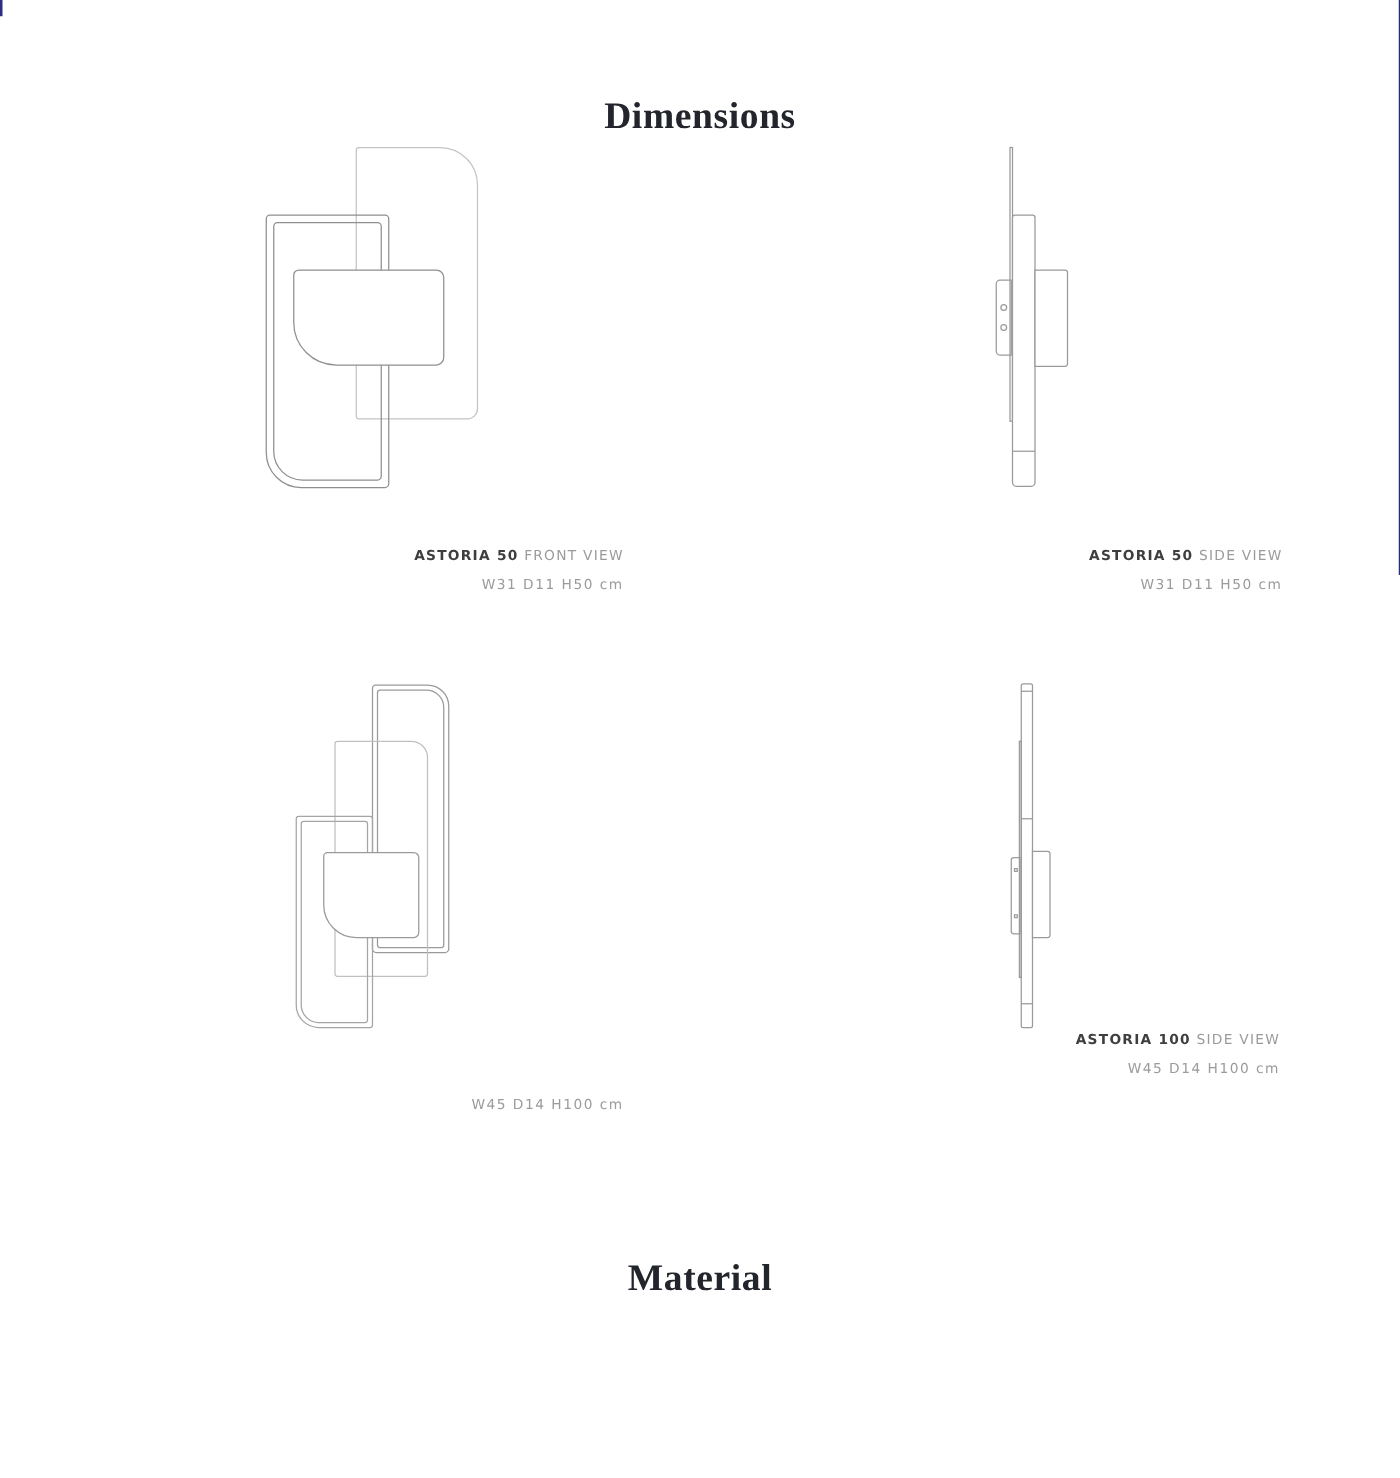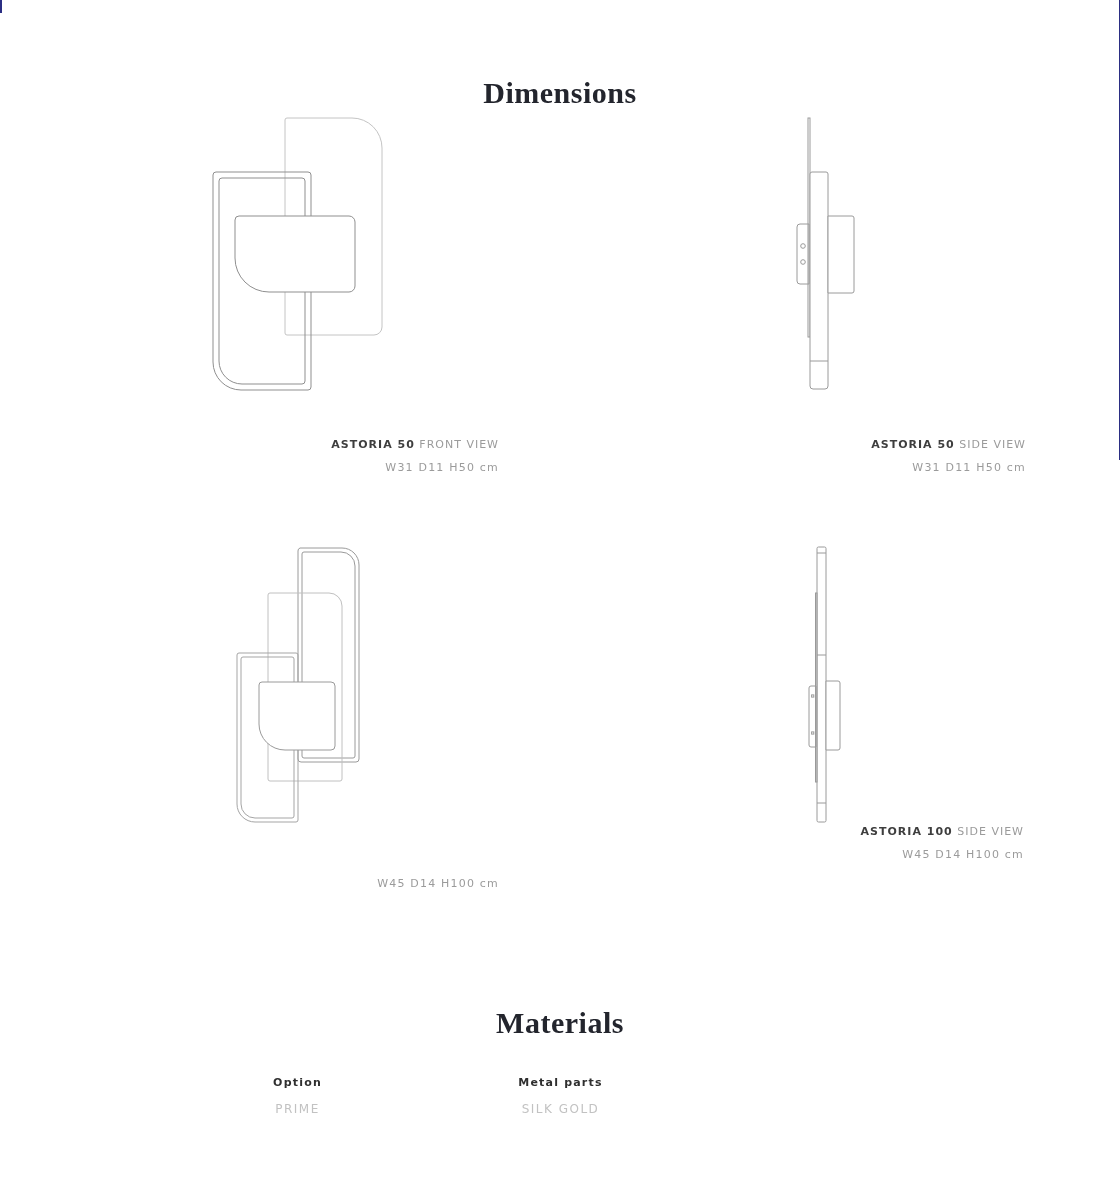--- a/index.html
+++ b/index.html
@@ -110,26 +110,18 @@
   </div>
 
   <div class="label-block" style="left:624px;top:825px;width:400px;">
     <div class="label-name">
       <b>ASTORIA 100</b>
       <span>SIDE VIEW</span>
     </div>
     <div class="label-dims">W45 D14 H100 cm</div>
   </div>
 
-  <h1 class="section-title" style="top:986px;">Materials</h1>
+  <h1 class="section-title" style="top:986px;">Material</h1>
 
-  <div class="mat-col" style="left:166px;top:1076px;">
-    <div class="mat-label">Option</div>
-    <div class="mat-value">PRIME</div>
-  </div>
 
-  <div class="mat-col" style="left:429px;top:1076px;">
-    <div class="mat-label">Metal parts</div>
-    <div class="mat-value">SILK GOLD</div>
-  </div>
 
 
 </div>
 
 </body></html>

